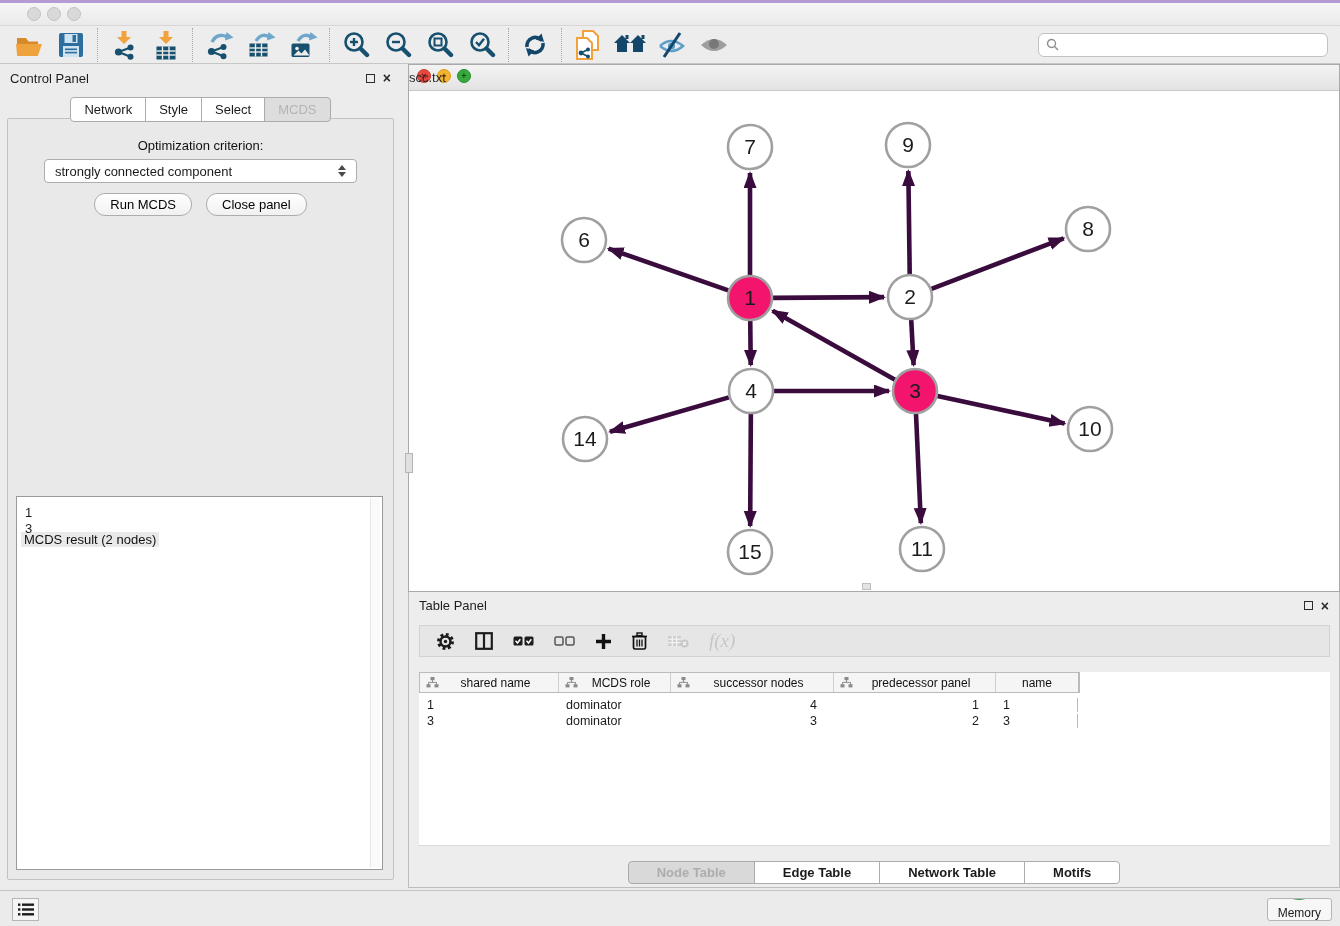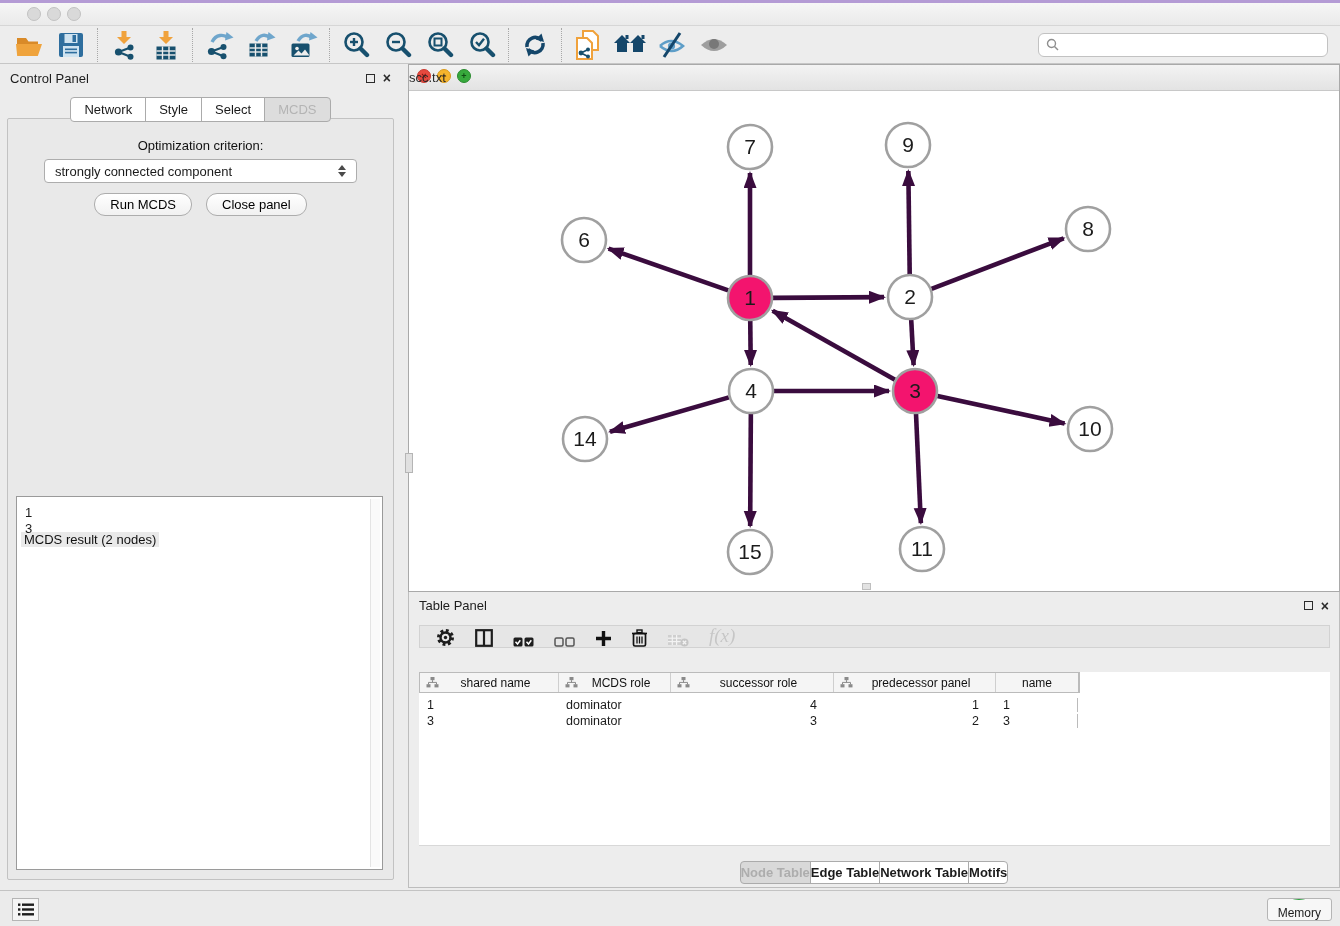--- a/index.html
+++ b/index.html
@@ -64,37 +64,37 @@
   .tl-red    { background:#E6493E; border:1px solid #C93A31; color:#7e1410; }
   .tl-yellow { background:#F6B42C; border:1px solid #D99A1B; color:#8a5d05; }
   .tl-green  { background:#37A93C; border:1px solid #2B8A30; color:#0f4d13; }
   .nw-canvas { position:absolute; left:0; top:26px; right:0; bottom:0; background:#fff; }
   .canvas-handle-bottom { position:absolute; left:453px; bottom:1px; width:9px; height:7px; background:#E3E3E3; border:1px solid #BFBFBF; }
   .splitter-handle-left { position:absolute; left:-4px; top:388px; width:8px; height:20px; background:#E0E0E0; border:1px solid #B5B5B5; }
 
   
   .tp { position:absolute; left:408px; top:592px; width:932px; height:296px; background:#EDEDED; border:1px solid #BDBDBD; border-top:none; }
   .tp-header { position:absolute; left:0; top:0; right:0; height:27px; display:flex; align-items:center; padding:0 10px;gap:13px; }
-  .tp-toolbar { position:absolute; left:10px; top:33px; right:9px; height:23px; background:#E6E6E6;
-                border:1px solid #D2D2D2; display:flex; align-items:flex-end; padding-left:16px; gap:20px; }
+  .tp-toolbar { position:absolute; left:10px; top:33px; right:9px; height:32px; background:#E6E6E6;
+                border:1px solid #D2D2D2; display:flex; align-items:center; padding-left:16px; gap:20px; }
   .ticon { display:flex; align-items:center; justify-content:center; }
   .ticon.disabled { opacity:.55; }
   .fx { font-family:"Liberation Serif", serif; font-style:italic; font-size:19px; color:#ADADAD; }
   .tp-table { position:absolute; left:10px; top:80px; right:9px; height:174px; background:#fff; border-bottom:1px solid #D8D8D8; }
   .thead { display:flex; width:661px; border:1px solid #BBBBBB; background:#F5F5F5; height:21px; }
   .thcell { display:flex; align-items:center; border-right:1px solid #CFCFCF; font-size:12px; color:#111; padding-left:6px; }
   .thcell .hlabel { flex:1; text-align:center; padding-right:6px; }
   .c0{width:139px;} .c1{width:112px;} .c2{width:163px;} .c3{width:162px;} .c4{width:83px; border-right:1px solid #BBBBBB;}
   .trow { display:flex; height:16px; align-items:center; }
   .trow:first-child { margin-top:4px; }
   .tcell { font-size:12.5px; }
   .tcell.al { text-align:left; padding-left:8px; }
   .tcell.ar { text-align:right; padding-right:16px; }
   .tp-tabs { position:absolute; left:0; right:0; top:269px; display:flex; justify-content:center; }
-  .tp-tabs .tab { font-weight:bold; padding:3px 0; }
+  .tp-tabs .tab { font-weight:bold; padding:3px 28px; }
   .tp-tabs .tab.active { background:#D9D9D9; color:#ADADAD; }
 
   
   .statusbar { position:absolute; left:0; bottom:0; width:1340px; height:36px; background:#EBEBEB; border-top:1px solid #C3C3C3; }
   .status-left-btn { position:absolute; left:12px; top:7px; width:27px; height:23px; background:#F5F5F5;
                      border:1px solid #B5B5B5; display:flex; align-items:center; justify-content:center; }
   .memory-btn { position:absolute; right:8px; top:7px; height:23px; padding:0 10px; background:#F7F7F7;
                 border:1px solid #B5B5B5; border-radius:3px; display:flex; align-items:center; gap:6px; font-size:12px;flex-direction:column; }
   .green-dot { width:12px; height:12px; border-radius:50%; background:#2E9E3F; }
 </style>
@@ -445,21 +445,21 @@
             </svg>
           <span class="hlabel">MCDS role</span>
         </div>
         <div class="thcell c2">
           <svg width="13" height="11" viewBox="0 0 13 11">
               <rect x="4.5" y="0" width="4" height="3.2" fill="#8A8A8A"></rect>
               <path d="M6.5 3.2 v2.2 M2.5 7.4 v-2 h8 v2" stroke="#8A8A8A" fill="none"></path>
               <rect x="0.5" y="7.2" width="4" height="3.2" fill="#8A8A8A"></rect>
               <rect x="8.5" y="7.2" width="4" height="3.2" fill="#8A8A8A"></rect>
             </svg>
-          <span class="hlabel">successor role</span>
+          <span class="hlabel">successor nodes</span>
         </div>
         <div class="thcell c3">
           <svg width="13" height="11" viewBox="0 0 13 11">
               <rect x="4.5" y="0" width="4" height="3.2" fill="#8A8A8A"></rect>
               <path d="M6.5 3.2 v2.2 M2.5 7.4 v-2 h8 v2" stroke="#8A8A8A" fill="none"></path>
               <rect x="0.5" y="7.2" width="4" height="3.2" fill="#8A8A8A"></rect>
               <rect x="8.5" y="7.2" width="4" height="3.2" fill="#8A8A8A"></rect>
             </svg>
           <span class="hlabel">predecessor panel</span>
         </div>

